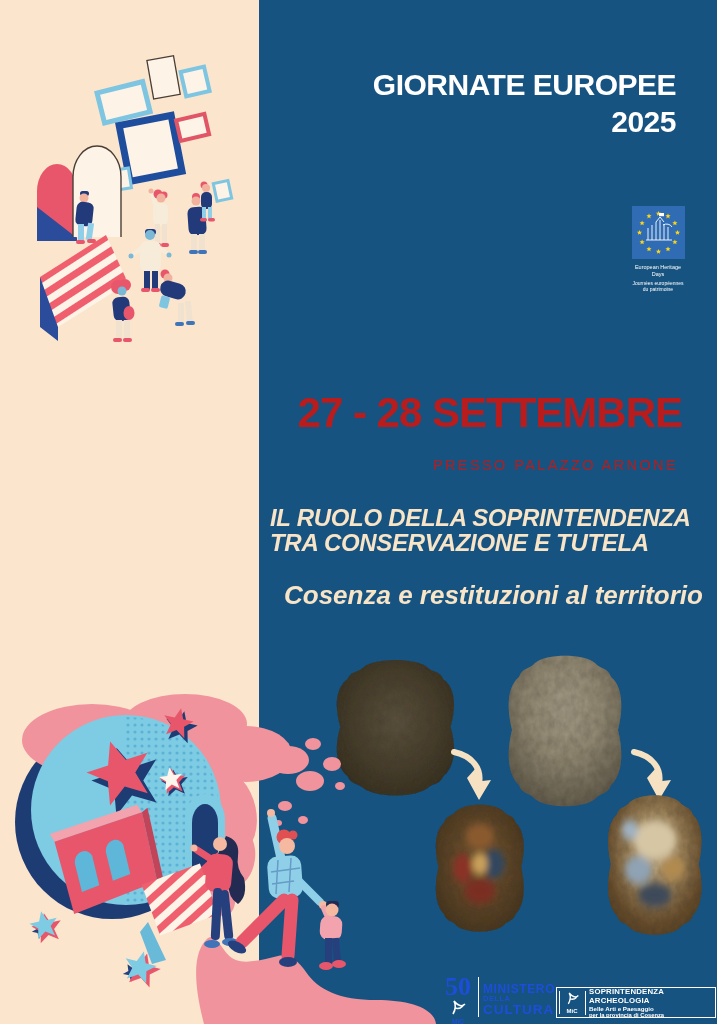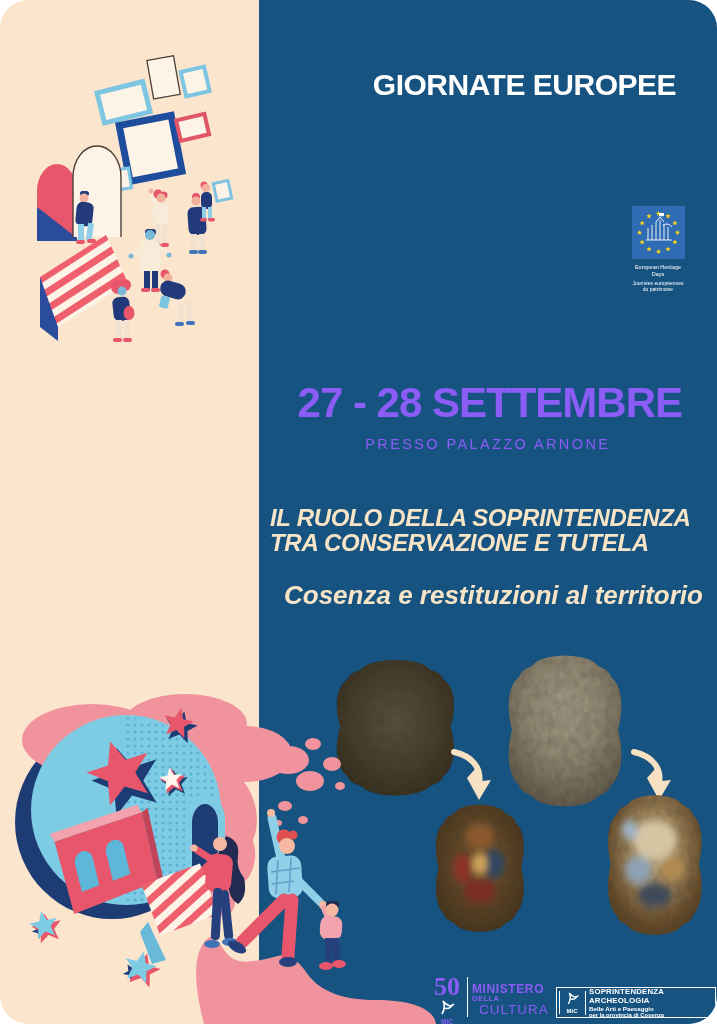--- a/index.html
+++ b/index.html
@@ -1,54 +1,54 @@
 <!DOCTYPE html>
 <html><head>
 <meta charset="utf-8">
 <style>
   html,body{margin:0;padding:0;background:#ffffff;}
   .poster{position:relative;width:717px;height:1024px;overflow:hidden;
-          font-family:"Liberation Sans", sans-serif;border-radius:28px;}
+          font-family:"Liberation Sans", sans-serif;}
   .panel-cream{position:absolute;left:0;top:0;width:259px;height:1024px;background:#fce5cd;}
   .panel-blue{position:absolute;left:259px;top:0;width:458px;height:1024px;background:#175380;}
 
   .abs{position:absolute;}
 
   
   .title-block{position:absolute;top:66px;right:41px;text-align:right;color:#ffffff;
                font-weight:bold;font-size:30px;line-height:37px;letter-spacing:-0.5px;}
 
   
   .ehd{position:absolute;left:630px;top:206px;width:56px;text-align:center;}
   .ehd-square{position:relative;width:53px;height:53px;margin:0 auto;background:#2f6cb3;}
   .ehd-captions{margin-top:5px;color:#ffffff;}
   .ehd-cap1{font-size:5.5px;line-height:7px;margin-bottom:2px;}
   .ehd-cap2{font-size:5px;line-height:6px;}
 
   
-  .date-block{position:absolute;top:380px;right:35px;text-align:right;color:#8b5cf6;}
+  .date-block{position:absolute;top:390px;right:35px;text-align:right;color:#b91c1c;}
   .date-line{font-size:42px;font-weight:bold;letter-spacing:-1px;line-height:46px;}
-  .venue-line{font-size:14.5px;font-weight:500;letter-spacing:2.4px;margin-top:10px;margin-right:4px;text-align:center;}
+  .venue-line{font-size:14.5px;font-weight:500;letter-spacing:2.4px;margin-top:21px;margin-right:4px;}
 
   
   .heading-block{position:absolute;left:270px;right:0;top:505px;text-align:left;
                  color:#f8e4c6;font-weight:bold;font-style:italic;font-size:24px;line-height:25px;letter-spacing:-0.3px;}
   .subtitle-block{position:absolute;left:270px;right:0;top:580px;text-align:center;
                   color:#f8e4c6;font-weight:bold;font-style:italic;font-size:26px;}
 
   
-  .mic50{position:absolute;left:431px;top:975px;display:flex;color:#8b5cf6;}
+  .mic50{position:absolute;left:442px;top:975px;display:flex;color:#1d4ed8;}
   .mic50-left{width:32px;text-align:center;}
   .mic50-50{font-family:"Liberation Serif", serif;font-weight:bold;font-size:26px;line-height:24px;}
   .mic50-acronym{font-size:6.5px;font-weight:bold;line-height:6px;}
   .mic50-rule{width:1px;background:#ffffff;margin:2px 4px 0 4px;height:40px;}
   .mic50-text{padding-top:9px;}
   .mic50-l1{font-size:12px;font-weight:bold;letter-spacing:0.6px;line-height:10px;}
   .mic50-l2{font-size:7.5px;font-weight:bold;letter-spacing:0.5px;line-height:9px;}
-  .mic50-l3{font-size:13.5px;font-weight:normal;letter-spacing:1px;line-height:13px;margin-left:7px;}
+  .mic50-l3{font-size:13.5px;font-weight:bold;letter-spacing:1px;line-height:13px;}
 
   .sabap{position:absolute;left:556px;top:987px;width:158px;height:29px;border:1px solid #ffffff;
          display:flex;align-items:center;color:#ffffff;}
   .sabap-emblem{width:24px;text-align:center;border-left:1px solid #ffffff;margin-left:2px;}
   .sabap-acronym{font-size:6px;font-weight:bold;line-height:5px;}
   .sabap-rule{width:1px;background:#ffffff;height:24px;margin:0 3px 0 1px;}
   .sabap-text{flex:1;}
   .sabap-l1{font-size:7.8px;font-weight:bold;letter-spacing:0.2px;line-height:9px;}
   .sabap-l2{font-size:6.2px;font-weight:bold;line-height:7px;}
   .sabap-l3{font-size:5.8px;font-weight:bold;line-height:7px;}
@@ -179,20 +179,21 @@
       <rect x="150" y="251" width="9" height="12" rx="2" fill="#7ec5e2" transform="rotate(14 154 257)"></rect>
       <rect x="168" y="258" width="6" height="21" fill="#f0e2cf"></rect>
         <rect x="176" y="256" width="6" height="22" fill="#f0e2cf" transform="rotate(-6 179 267)"></rect>
       <rect x="165" y="277" width="9" height="4" rx="2" fill="#3f74b8"></rect>
         <rect x="176" y="276" width="9" height="4" rx="2" fill="#3f74b8"></rect>
     </g>
   </svg>
 
   <div class="title-block">
     <div>GIORNATE EUROPEE</div>
+    <div>2025</div>
   </div>
 
   <div class="ehd">
     <div class="ehd-square">
       <svg width="53" height="53" viewBox="0 0 53 53">
         <g fill="#ffd617">
           <use href="#star" transform="translate(26.5,7.5) scale(0.26)"></use>
           <use href="#star" transform="translate(36,10.1) scale(0.26)"></use>
           <use href="#star" transform="translate(42.9,17) scale(0.26)"></use>
           <use href="#star" transform="translate(45.5,26.5) scale(0.26)"></use>

